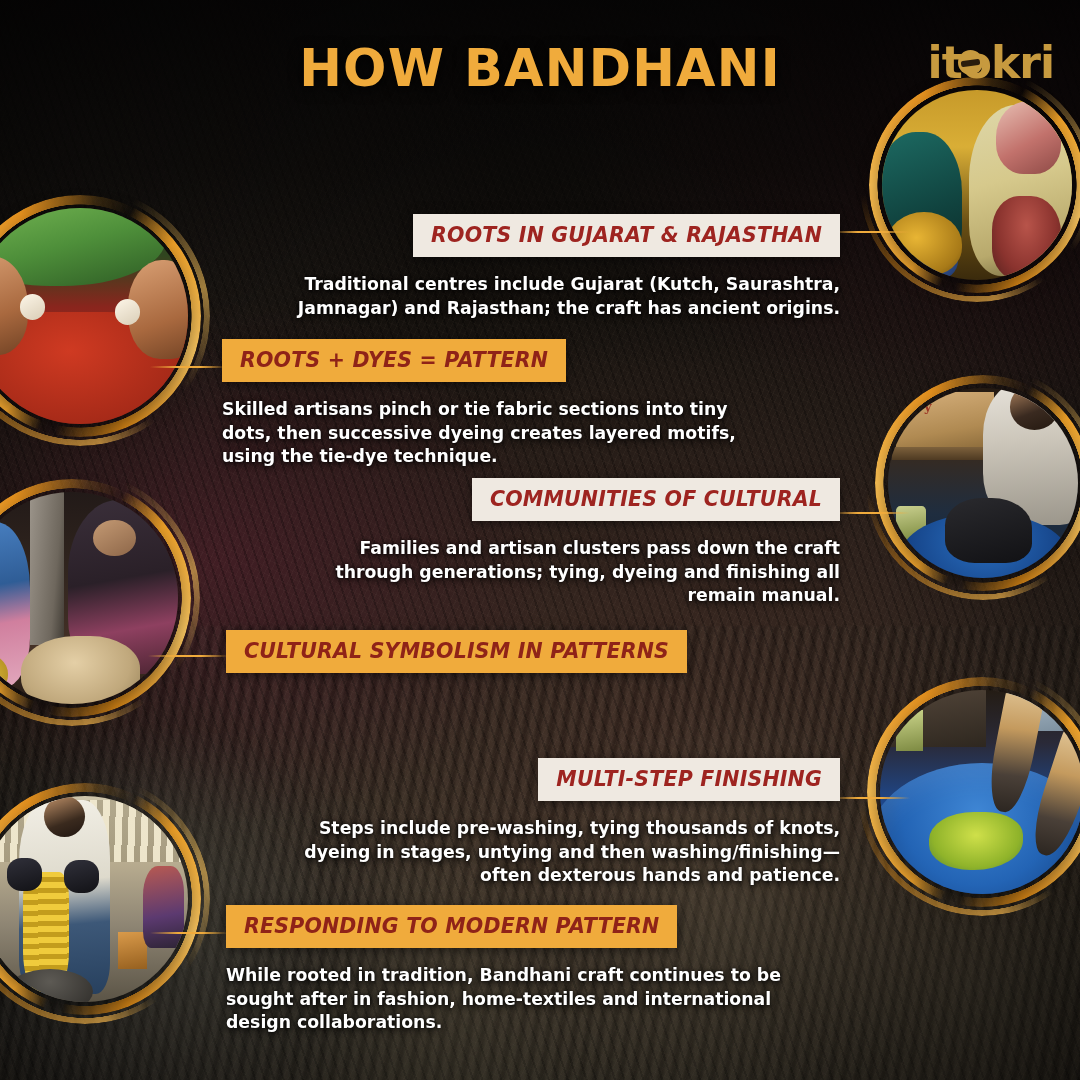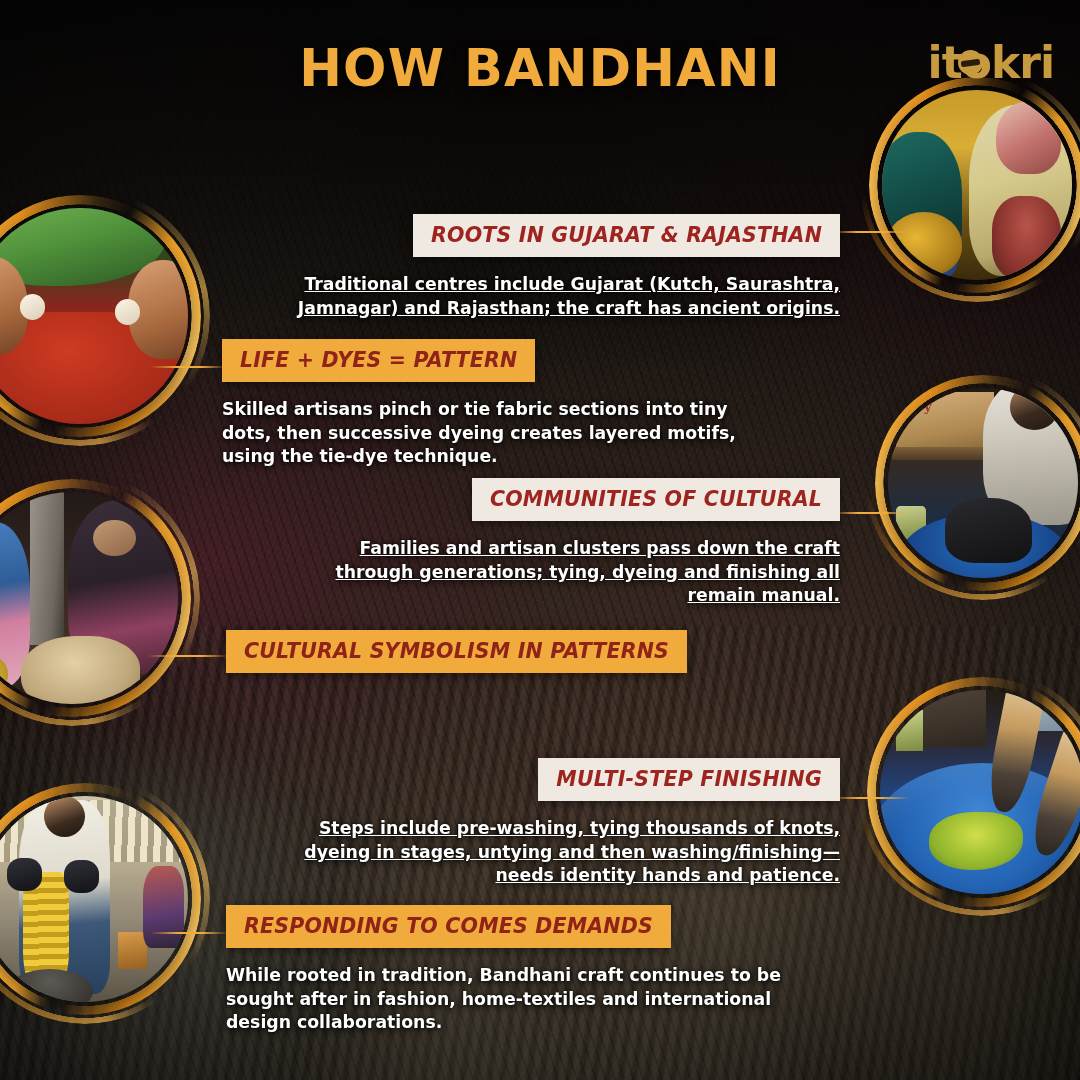--- a/index.html
+++ b/index.html
@@ -273,21 +273,21 @@
   .pill.amber{ background:#f0ab3c; color:#8f2318; }
   .body{
     margin-top:16px;
     font-family:"DejaVu Sans", sans-serif;
     font-weight:bold;
     font-size:17.3px;
     line-height:1.37;
     color:#ffffff;
     text-shadow:0 2px 7px rgba(0,0,0,.9), 0 0 3px rgba(0,0,0,.7);
   }
-  .ta-r{ text-align:right;text-decoration:underline; }
+  .ta-r{ text-align:right; }
   .ta-l{ text-align:left; }
   .hd-r{ text-align:right; }
 
   
   .conn{
     position:absolute; height:2px; z-index:18;
     background:linear-gradient(90deg, rgba(240,171,60,0), #f0ab3c 35%, #f0ab3c 65%, rgba(240,171,60,0));
   }
 </style>
 </head>
@@ -414,21 +414,21 @@
 
 <div class="block" style="top:214px; left:280px; width:560px;">
   <div class="hd-r">
     <span class="pill cream">ROOTS IN GUJARAT &amp; RAJASTHAN</span>
   </div>
   <div class="body ta-r">Traditional centres include Gujarat (Kutch, Saurashtra, Jamnagar) and Rajasthan; the craft has ancient origins.</div>
 </div>
 
 <div class="block" style="top:339px; left:222px; width:530px;">
   <div class="hd-l">
-    <span class="pill amber">LIFE + DYES = PATTERN</span>
+    <span class="pill amber">ROOTS + DYES = PATTERN</span>
   </div>
   <div class="body ta-l">Skilled artisans pinch or tie fabric sections into tiny dots, then successive dyeing creates layered motifs, using the tie-dye technique.</div>
 </div>
 
 <div class="block" style="top:478px; left:300px; width:540px;">
   <div class="hd-r">
     <span class="pill cream">COMMUNITIES OF CULTURAL</span>
   </div>
   <div class="body ta-r">Families and artisan clusters pass down the craft through generations; tying, dyeing and finishing all remain manual.</div>
 </div>
@@ -436,21 +436,21 @@
 <div class="block" style="top:630px; left:226px; width:540px;">
   <div class="hd-l">
     <span class="pill amber">CULTURAL SYMBOLISM IN PATTERNS</span>
   </div>
 </div>
 
 <div class="block" style="top:758px; left:300px; width:540px;">
   <div class="hd-r">
     <span class="pill cream">MULTI-STEP FINISHING</span>
   </div>
-  <div class="body ta-r">Steps include pre-washing, tying thousands of knots, dyeing in stages, untying and then washing/finishing—needs identity hands and patience.</div>
+  <div class="body ta-r">Steps include pre-washing, tying thousands of knots, dyeing in stages, untying and then washing/finishing—often dexterous hands and patience.</div>
 </div>
 
 <div class="block" style="top:905px; left:226px; width:560px;">
   <div class="hd-l">
-    <span class="pill amber">RESPONDING TO COMES DEMANDS</span>
+    <span class="pill amber">RESPONDING TO MODERN PATTERN</span>
   </div>
   <div class="body ta-l">While rooted in tradition, Bandhani craft continues to be sought after in fashion, home-textiles and international design collaborations.</div>
 </div>
 
 </body></html>

